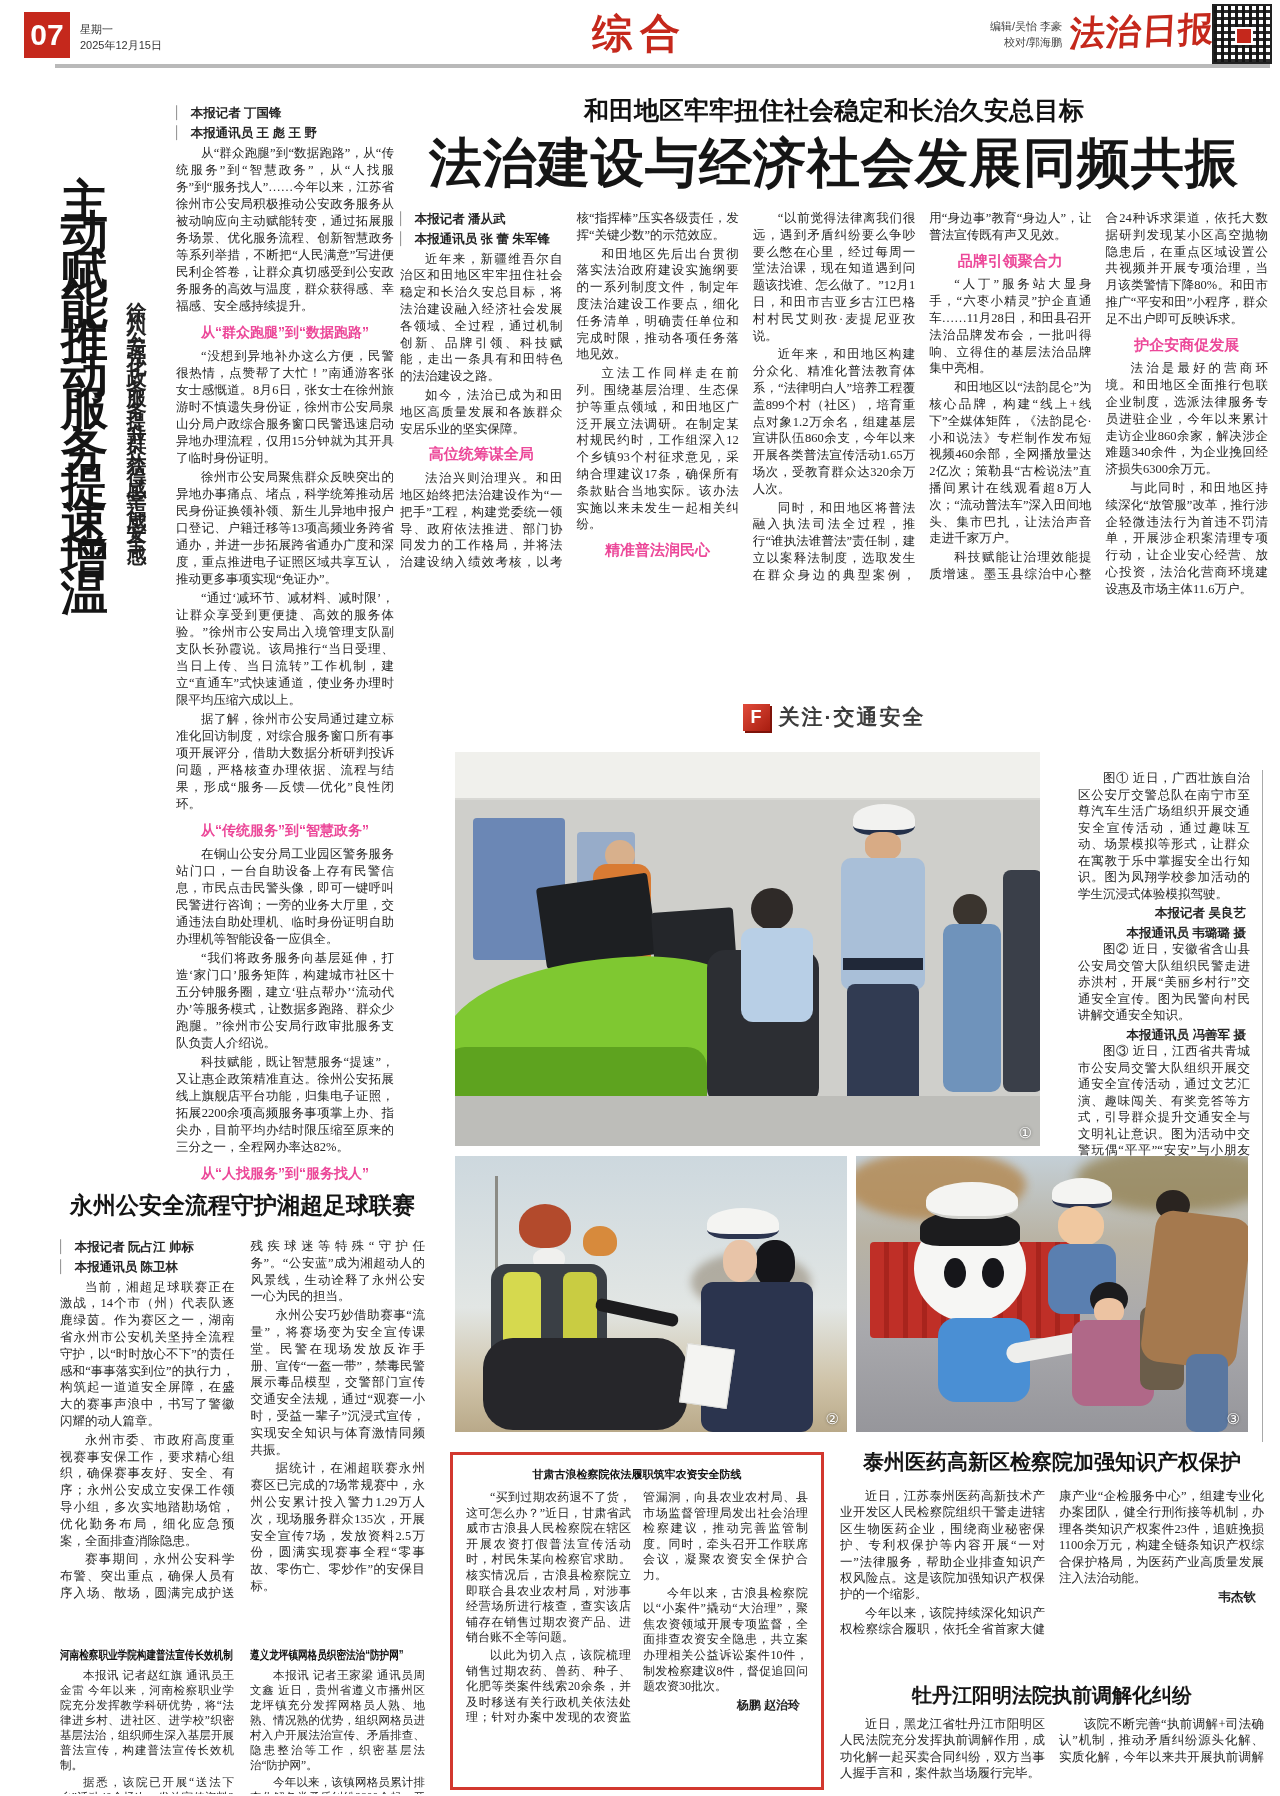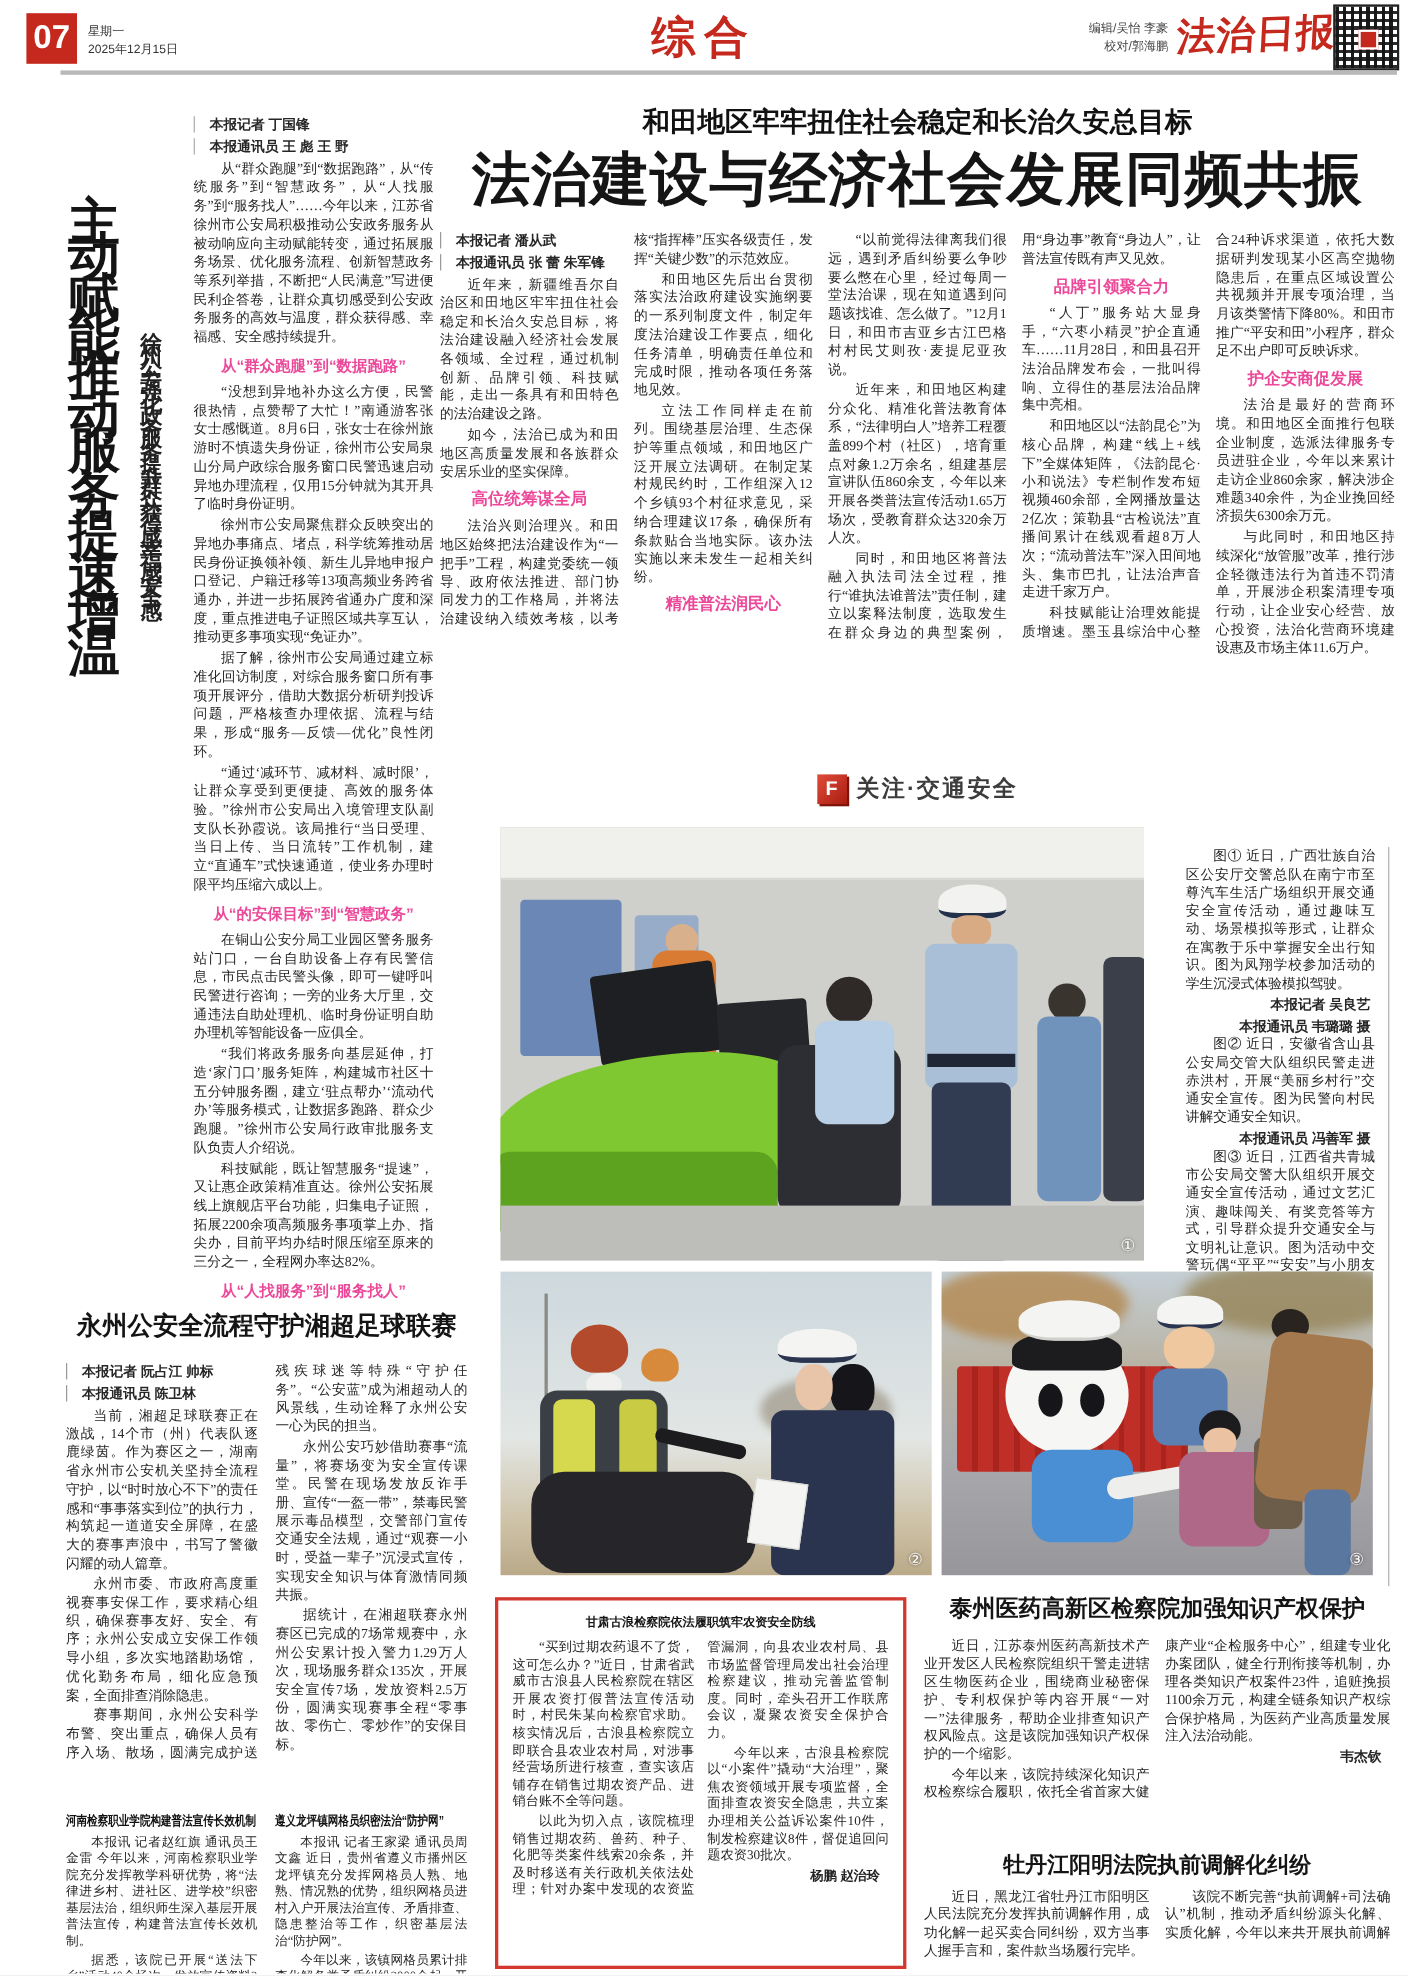--- a/index.html
+++ b/index.html
@@ -129,23 +129,23 @@
 
   <div class="abs xz-vtitle">主动赋能推动服务提速增温</div>
   <div class="abs xz-vsub">徐州公安强化政务服务提升群众获得感幸福感安全感</div>
   <div class="abs xz-body">
       <p class="seg seg-by">本报记者 丁国锋</p>
       <p class="seg seg-by">本报通讯员 王 彪 王 野</p>
       <p class="seg seg-p">从“群众跑腿”到“数据跑路”，从“传统服务”到“智慧政务”，从“人找服务”到“服务找人”……今年以来，江苏省徐州市公安局积极推动公安政务服务从被动响应向主动赋能转变，通过拓展服务场景、优化服务流程、创新智慧政务等系列举措，不断把“人民满意”写进便民利企答卷，让群众真切感受到公安政务服务的高效与温度，群众获得感、幸福感、安全感持续提升。</p>
       <h4 class="seg seg-h">从“群众跑腿”到“数据跑路”</h4>
       <p class="seg seg-p">“没想到异地补办这么方便，民警很热情，点赞帮了大忙！”南通游客张女士感慨道。8月6日，张女士在徐州旅游时不慎遗失身份证，徐州市公安局泉山分局户政综合服务窗口民警迅速启动异地办理流程，仅用15分钟就为其开具了临时身份证明。</p>
       <p class="seg seg-p">徐州市公安局聚焦群众反映突出的异地办事痛点、堵点，科学统筹推动居民身份证换领补领、新生儿异地申报户口登记、户籍迁移等13项高频业务跨省通办，并进一步拓展跨省通办广度和深度，重点推进电子证照区域共享互认，推动更多事项实现“免证办”。</p>
+      <p class="seg seg-p">“通过‘减环节、减材料、减时限’，让群众享受到更便捷、高效的服务体验。”徐州市公安局出入境管理支队副支队长孙霞说。该局推行“当日受理、当日上传、当日流转”工作机制，建立“直通车”式快速通道，使业务办理时限平均压缩六成以上。</p>
       <p class="seg seg-p">据了解，徐州市公安局通过建立标准化回访制度，对综合服务窗口所有事项开展评分，借助大数据分析研判投诉问题，严格核查办理依据、流程与结果，形成“服务—反馈—优化”良性闭环。</p>
-      <p class="seg seg-p">“通过‘减环节、减材料、减时限’，让群众享受到更便捷、高效的服务体验。”徐州市公安局出入境管理支队副支队长孙霞说。该局推行“当日受理、当日上传、当日流转”工作机制，建立“直通车”式快速通道，使业务办理时限平均压缩六成以上。</p>
-      <h4 class="seg seg-h">从“的安保目标”到“智慧政务”</h4>
+      <h4 class="seg seg-h">从“传统服务”到“智慧政务”</h4>
       <p class="seg seg-p">在铜山公安分局工业园区警务服务站门口，一台自助设备上存有民警信息，市民点击民警头像，即可一键呼叫民警进行咨询；一旁的业务大厅里，交通违法自助处理机、临时身份证明自助办理机等智能设备一应俱全。</p>
       <p class="seg seg-p">“我们将政务服务向基层延伸，打造‘家门口’服务矩阵，构建城市社区十五分钟服务圈，建立‘驻点帮办’‘流动代办’等服务模式，让数据多跑路、群众少跑腿。”徐州市公安局行政审批服务支队负责人介绍说。</p>
       <p class="seg seg-p">科技赋能，既让智慧服务“提速”，又让惠企政策精准直达。徐州公安拓展线上旗舰店平台功能，归集电子证照，拓展2200余项高频服务事项掌上办、指尖办，目前平均办结时限压缩至原来的三分之一，全程网办率达82%。</p>
       <h4 class="seg seg-h">从“人找服务”到“服务找人”</h4>
     </div>
 
   <div class="abs ht-kicker sans">和田地区牢牢扭住社会稳定和长治久安总目标</div>
   <div class="abs ht-headline sans">法治建设与经济社会发展同频共振</div>
   <div class="abs ht-body">
       <p class="seg seg-by">本报记者 潘从武</p>

